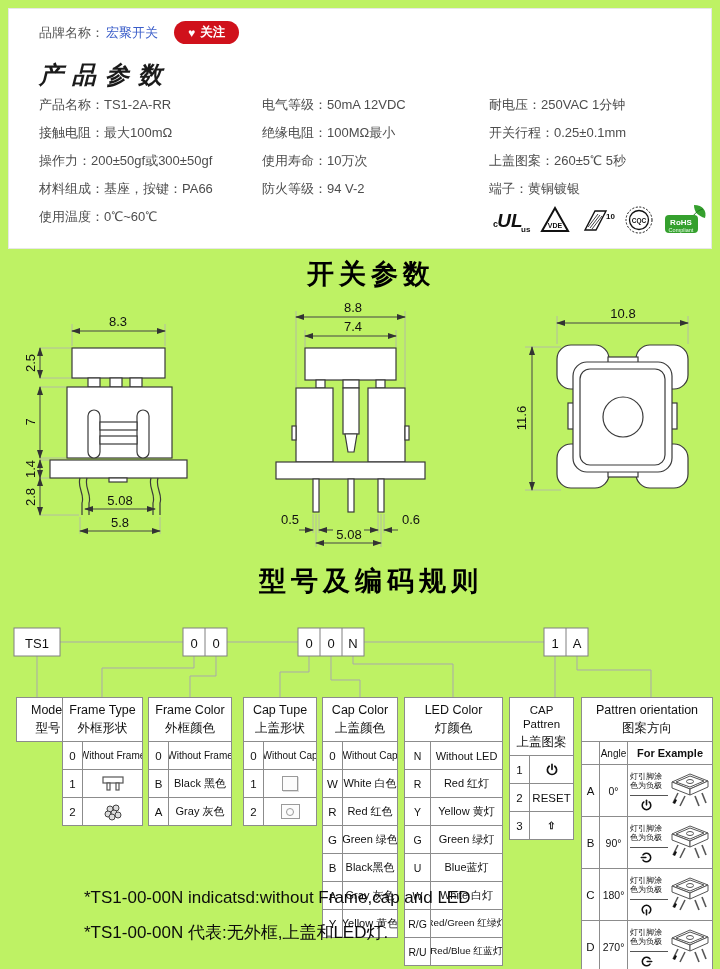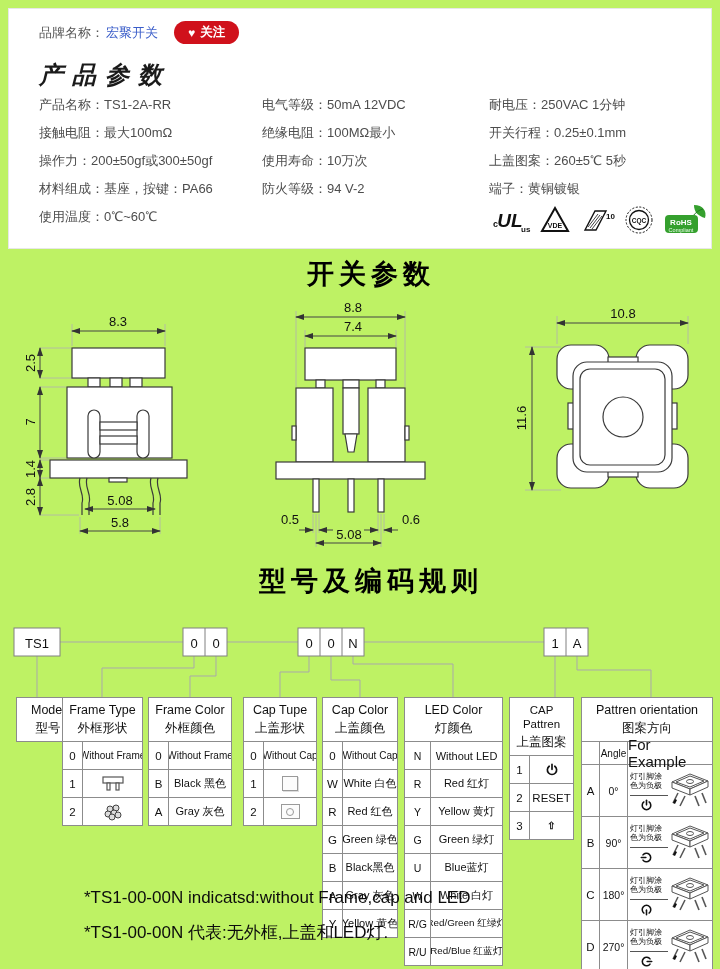--- a/index.html
+++ b/index.html
@@ -47,21 +47,21 @@
   .cap-sq2 i{display:block;width:6px;height:6px;border:1px solid #999;border-radius:50%;}
   .pwr{display:block;}
   .rotm90{transform:rotate(-90deg);}
   .rot180{transform:rotate(180deg);}
   .rot90{transform:rotate(90deg);}
   .arrow-glyph{font-size:14px;font-weight:bold;}
   
   .ot .sub{display:flex;height:22px;border-bottom:1px solid #8c8c8c;font-size:11px;}
   .ot .sub .c0{width:17px;border-right:1px solid #8c8c8c;}
   .ot .sub .c1{width:27px;border-right:1px solid #8c8c8c;display:flex;align-items:center;justify-content:center;font-size:10px;}
-  .ot .sub .c2{flex:1;display:flex;align-items:center;justify-content:center;font-size:15px;}
+  .ot .sub .c2{flex:1;display:flex;align-items:center;justify-content:center;font-size:11px;font-weight:bold;}
   .ot .orow{display:flex;height:51px;}
   .ot .orow + .orow{border-top:1px solid #8c8c8c;}
   .ot .oc0{width:17px;border-right:1px solid #8c8c8c;display:flex;align-items:center;justify-content:center;font-size:11.5px;}
   .ot .oc1{width:27px;border-right:1px solid #8c8c8c;display:flex;align-items:center;justify-content:center;font-size:10.5px;}
   .ot .oex{flex:1;position:relative;}
   .ot .onote{position:absolute;left:2px;top:7px;width:38px;font-size:8px;line-height:9px;
       color:#111;border-bottom:1px solid #555;padding-bottom:5px;}
   .ot .opwr{position:absolute;left:12px;bottom:4px;}
   .ot .osw{position:absolute;right:0px;top:4px;}
   .fnotes{position:absolute;left:84px;top:888px;font-size:17px;color:#0c0c0c;}

